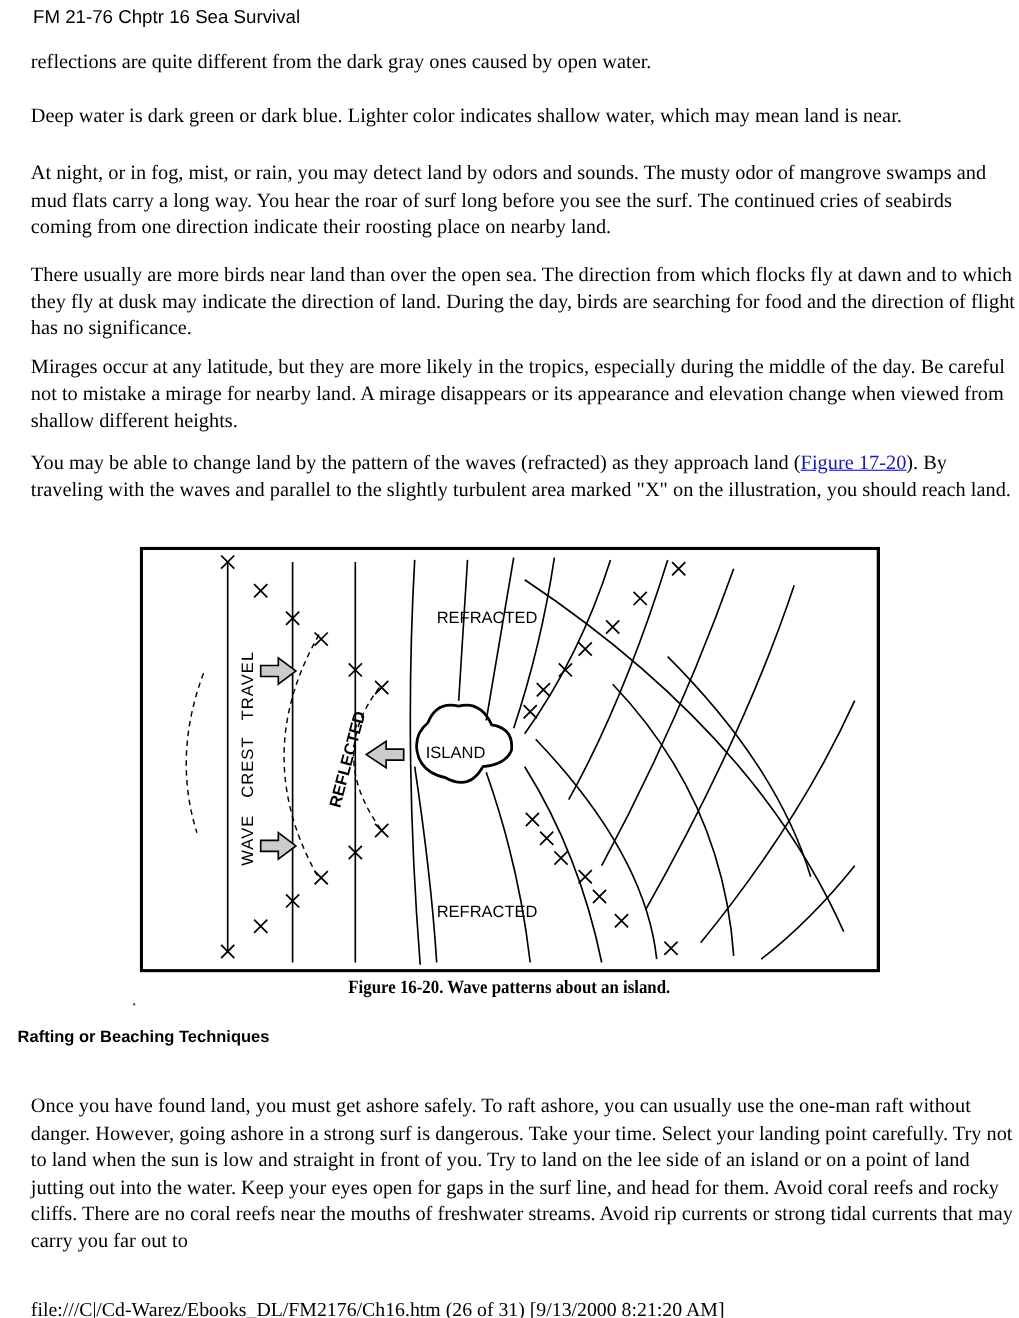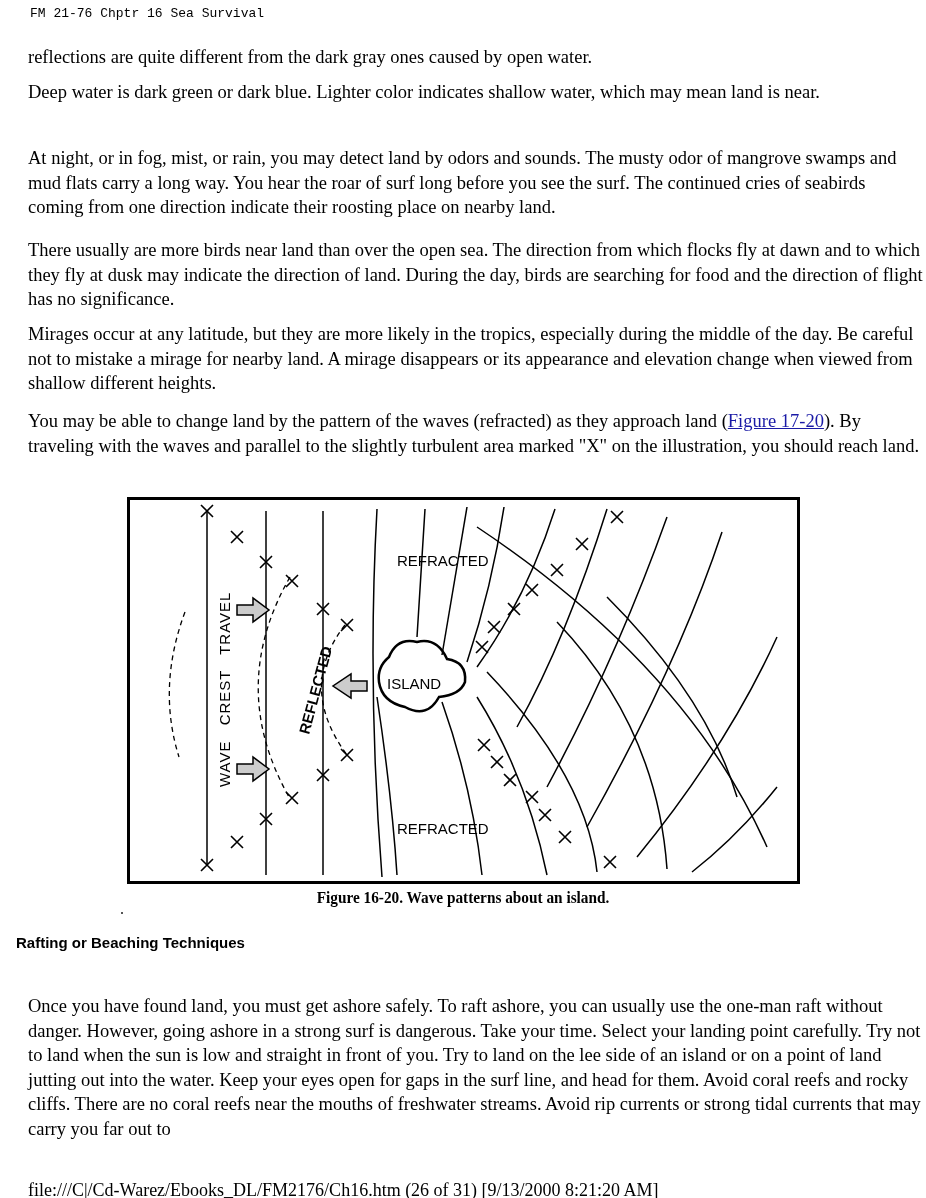--- a/index.html
+++ b/index.html
@@ -1,32 +1,32 @@
 <!DOCTYPE html>
 <html><head>
 <meta charset="utf-8">
 <style>
   html, body { margin:0; padding:0; background:#fff; }
   body { width:926px; height:1198px; position:relative; overflow:hidden; color:#000; }
-  .header { position:absolute; left:30px; top:6px; font-family:Liberation Mono, monospace; font-size:13px; }
+  .header { position:absolute; left:30px; top:6px; font-family:Liberation Sans, sans-serif; font-size:17px; }
   .p { position:absolute; left:16px; width:895px; font-family:"Liberation Serif", serif; font-size:18.5px; line-height:24.5px; margin:12px; }
   a.link { color:#1a1aa6; text-decoration:underline; }
   .figure { position:absolute; left:127px; top:497px; width:673px; height:484px; }
   .caption { position:absolute; left:0; width:926px; top:888px; text-align:center; font-family:"Liberation Serif", serif; font-weight:bold; font-size:17px; transform:scaleX(0.9); }
   .h2 { position:absolute; left:16px; top:934px; font-family:"Liberation Sans", sans-serif; font-weight:bold; font-size:15px; }
   .footer { position:absolute; left:28px; top:1180px; font-family:Liberation Serif, serif; font-size:18px; }
   .dot { position:absolute; left:121px; top:912px; width:2px; height:2px; background:#555; }
 </style>
 </head>
 <body>
 
 <div class="header">FM 21-76 Chptr 16 Sea Survival</div>
 
 <p class="p" style="top:33px">reflections are quite different from the dark gray ones caused by open water.</p>
-<p class="p" style="top:68px">Deep water is dark green or dark blue. Lighter color indicates shallow water, which may mean land is near.</p>
+<p class="p" style="top:82px">Deep water is dark green or dark blue. Lighter color indicates shallow water, which may mean land is near.</p>
 <p class="p" style="top:134px">At night, or in fog, mist, or rain, you may detect land by odors and sounds. The musty odor of mangrove swamps and mud flats carry a long way. You hear the roar of surf long before you see the surf. The continued cries of seabirds coming from one direction indicate their roosting place on nearby land.</p>
 <p class="p" style="top:226px">There usually are more birds near land than over the open sea. The direction from which flocks fly at dawn and to which they fly at dusk may indicate the direction of land. During the day, birds are searching for food and the direction of flight has no significance.</p>
 <p class="p" style="top:310px">Mirages occur at any latitude, but they are more likely in the tropics, especially during the middle of the day. Be careful not to mistake a mirage for nearby land. A mirage disappears or its appearance and elevation change when viewed from shallow different heights.</p>
 <p class="p" style="top:397px"><span>You may be able to change land by the pattern of the waves (refracted) as they approach land (</span><a class="link" href="#">Figure 17-20</a><span>). By traveling with the waves and parallel to the slightly turbulent area marked "X" on the illustration, you should reach land.</span></p>
 
 <div class="figure">
 <svg width="673" height="387" viewBox="0 0 673 387">
   <defs>
     <g id="x">
           <path d="M-6,-6 L6,6 M6,-6 L-6,6" stroke="#000" stroke-width="1.6"></path>

